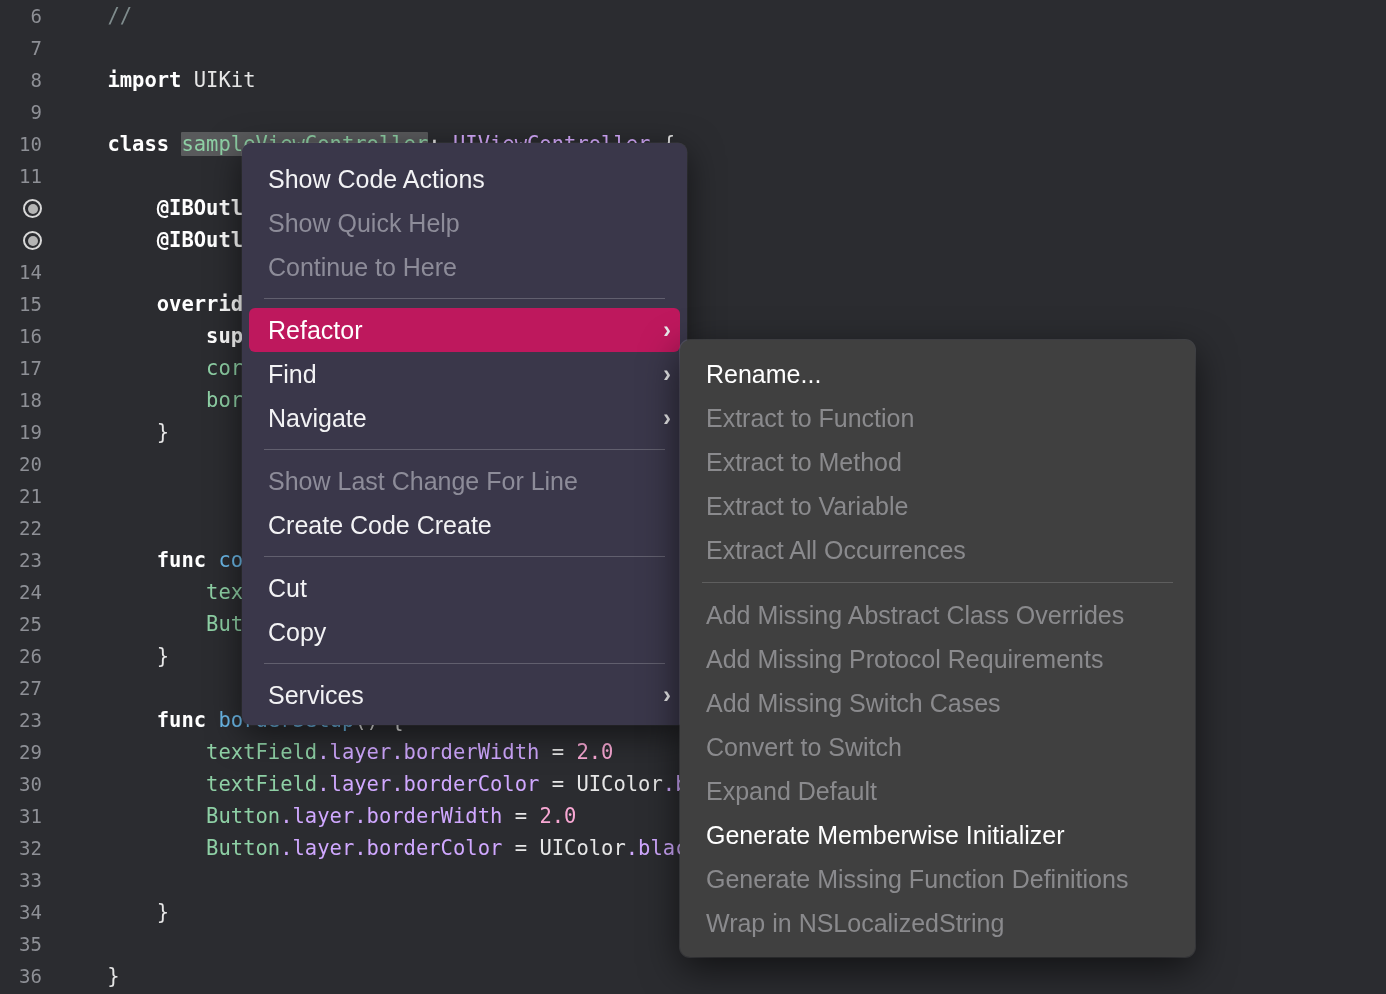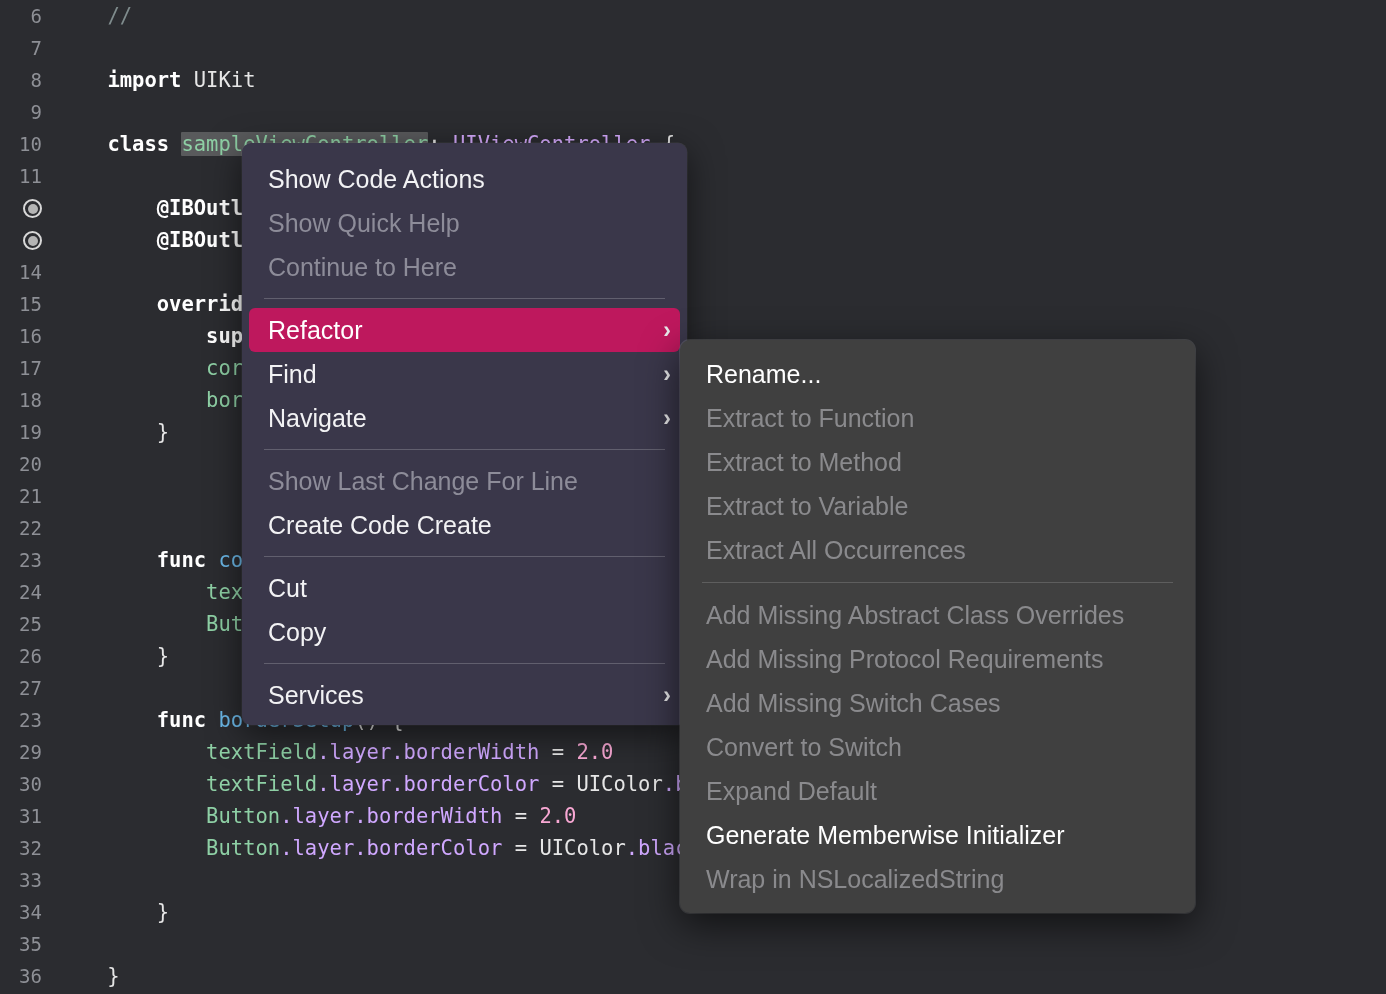--- a/index.html
+++ b/index.html
@@ -265,15 +265,18 @@
     <div class="mi disabled">
       <span class="mi-label">Convert to Switch</span>
     </div>
     <div class="mi disabled">
       <span class="mi-label">Expand Default</span>
     </div>
     <div class="mi enabled">
       <span class="mi-label">Generate Memberwise Initializer</span>
     </div>
     <div class="mi disabled">
+      <span class="mi-label">Generate Missing Function Definitions</span>
+    </div>
+    <div class="mi disabled">
       <span class="mi-label">Wrap in NSLocalizedString</span>
     </div>
   </div>
 
 </body></html>

